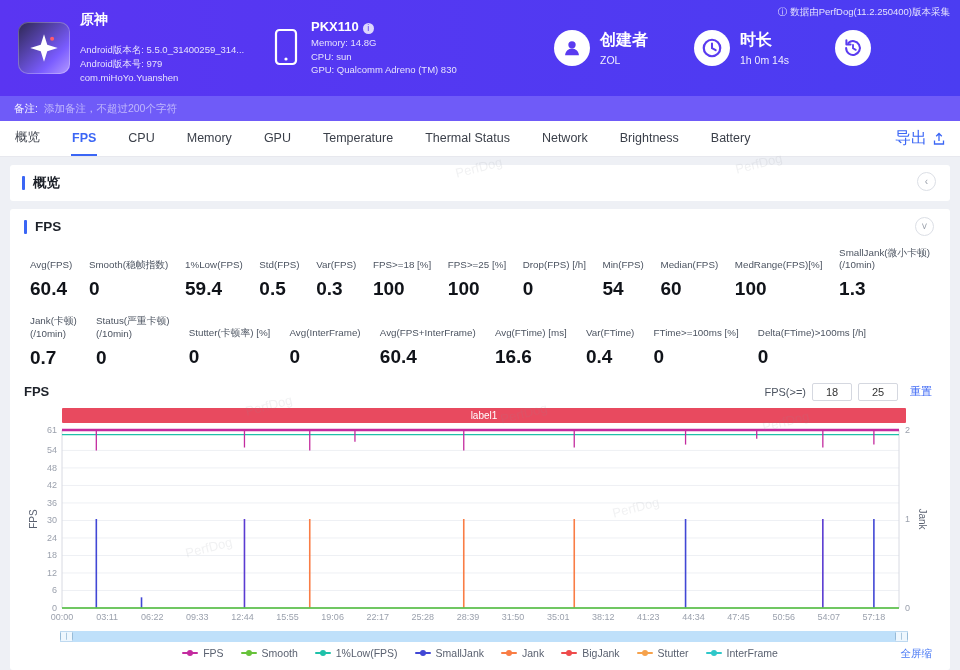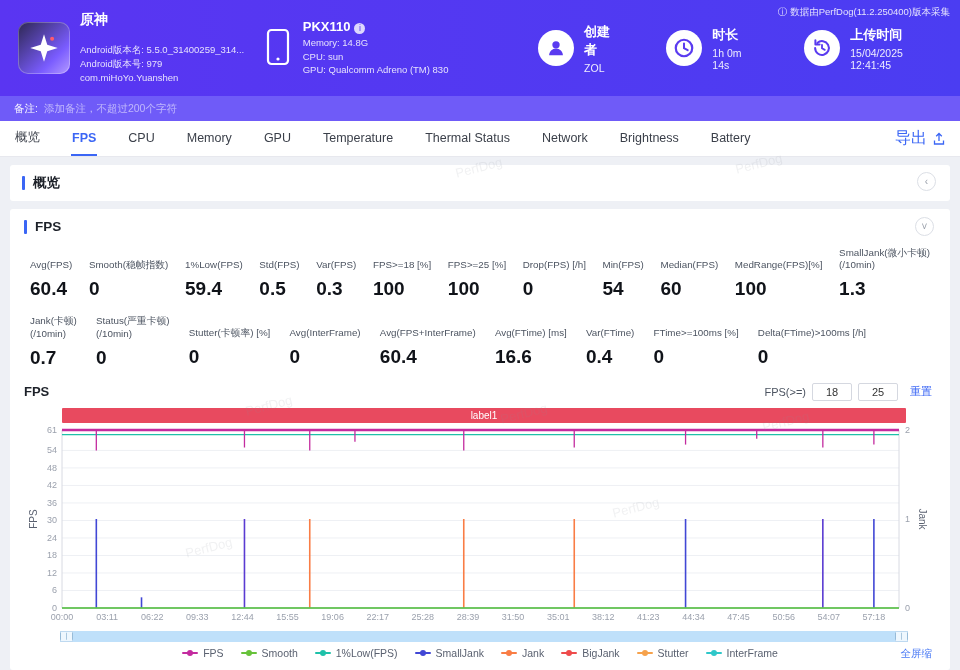--- a/index.html
+++ b/index.html
@@ -17,21 +17,21 @@
   .app-name { font-size:14px; font-weight:bold; margin-bottom:14px; }
   .app-line { font-size:9.5px; color:rgba(255,255,255,.85); line-height:1.45; }
   .device-block { display:flex; align-items:center; gap:12px; width:235px; }
   .phone-icon { flex-shrink:0; }
   .device-name { font-size:13px; font-weight:bold; margin-bottom:2px; }
   .info-badge { display:inline-block; font-size:9px; font-weight:normal; background:rgba(255,255,255,.8); color:#5a35f2; border-radius:50%; width:11px; height:11px; line-height:11px; text-align:center; margin-left:4px; }
   .device-line { font-size:9.5px; color:rgba(255,255,255,.85); line-height:1.45; }
   .meta-group { display:flex; align-items:center; gap:10px; margin-left:46px; }
   .meta-circle { width:36px; height:36px; border-radius:50%; background:#fff; display:flex; align-items:center; justify-content:center; flex-shrink:0; }
   .meta-circle svg { width:22px; height:22px; }
-  .meta-label { font-size:13px; font-weight:bold; margin-bottom:3px; }
+  .meta-label { font-size:16px; font-weight:bold; margin-bottom:3px; }
   .meta-value { font-size:10.5px; color:rgba(255,255,255,.9); }
 
   
   .note-bar { height:25px; background:#6f5bf8; color:#fff; display:flex; align-items:center; padding:4px 14px; font-size:10.5px; flex-shrink:0; cursor:text; }
   .note-label { color:rgba(255,255,255,.95); margin-right:6px; }
   .note-placeholder { color:rgba(255,255,255,.55); }
 
   
   .tab-bar { height:36px; background:#fff; border-bottom:1px solid #e7e8ee; display:flex; align-items:stretch; padding:0 14px; flex-shrink:0; position:relative; }
   .tab-list { display:flex; gap:30px; }
@@ -142,24 +142,20 @@
       </div>
     </div>
 
     <div class="meta-group">
       <div class="meta-circle">
         <svg viewBox="0 0 24 24">
             <path d="M4.5 12a7.5 7.5 0 1 0 2.4-5.5" fill="none" stroke="#5a3bf0" stroke-width="2.2" stroke-linecap="round"></path>
             <path d="M4.8 3.5v4.6h4.6" fill="none" stroke="#5a3bf0" stroke-width="2.2" stroke-linecap="round" stroke-linejoin="round"></path>
             <path d="M12 8.5v3.8l3 1.7" fill="none" stroke="#5a3bf0" stroke-width="2" stroke-linecap="round"></path>
           </svg>
-      </div>
-      <div>
-        <div class="meta-label">上传时间</div>
-        <div class="meta-value">15/04/2025 12:41:45</div>
       </div>
     </div>
   </div>
 
   <div class="note-bar">
     <span class="note-label">备注:</span>
     <span class="note-placeholder">添加备注，不超过200个字符</span>
   </div>
 
   <div class="tab-bar">

